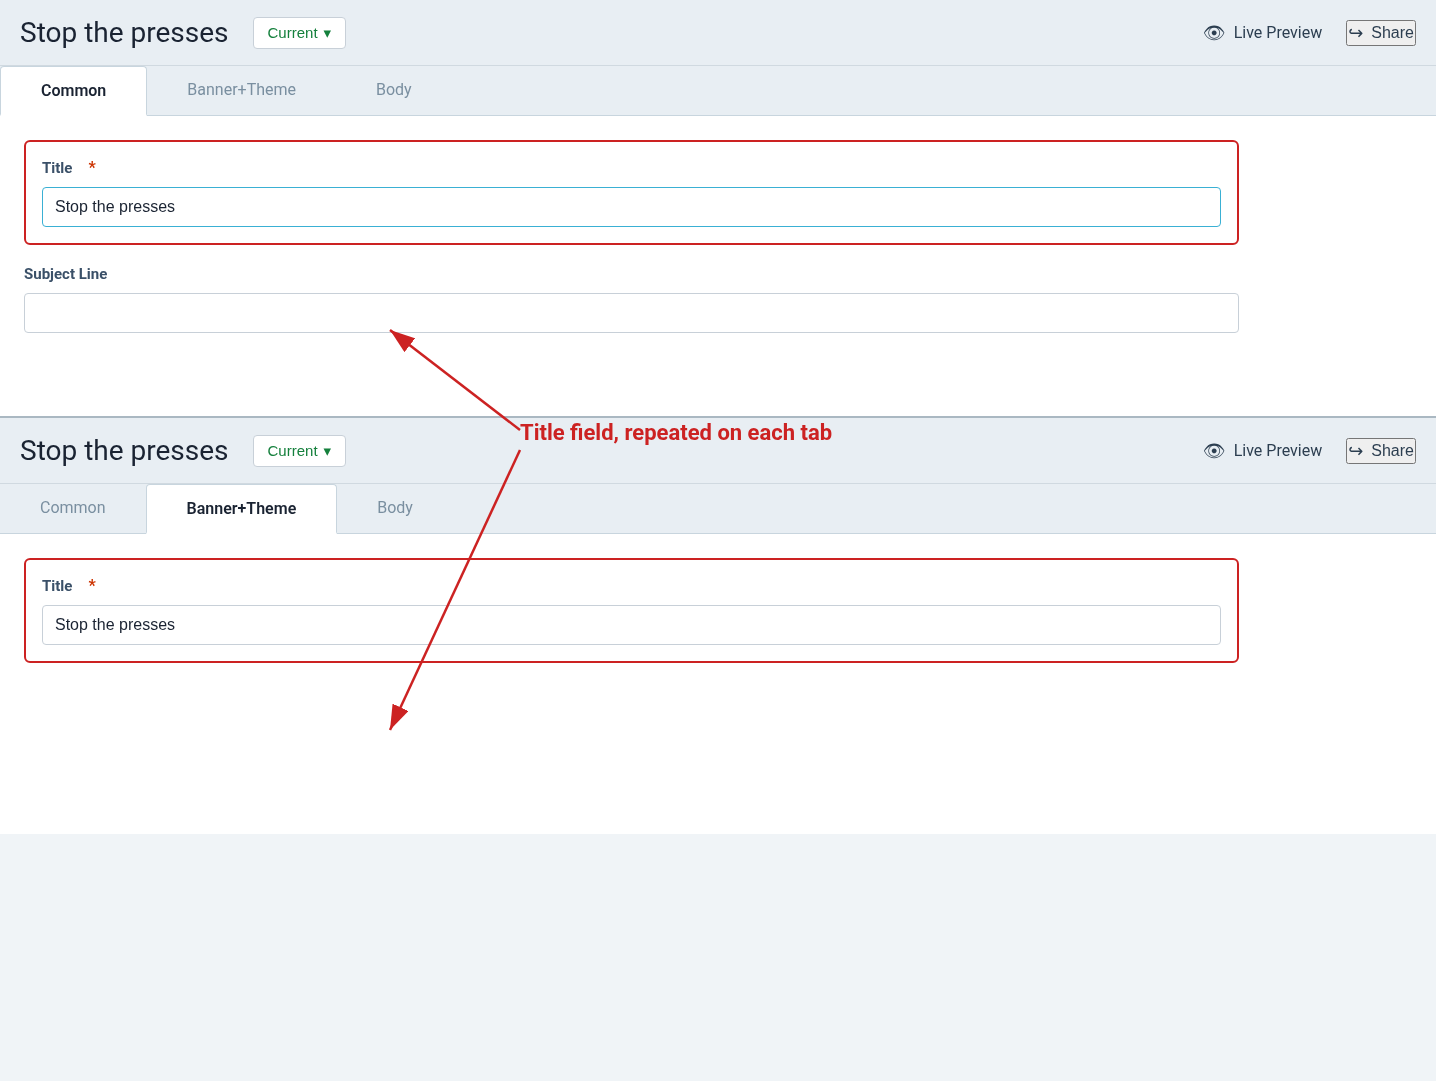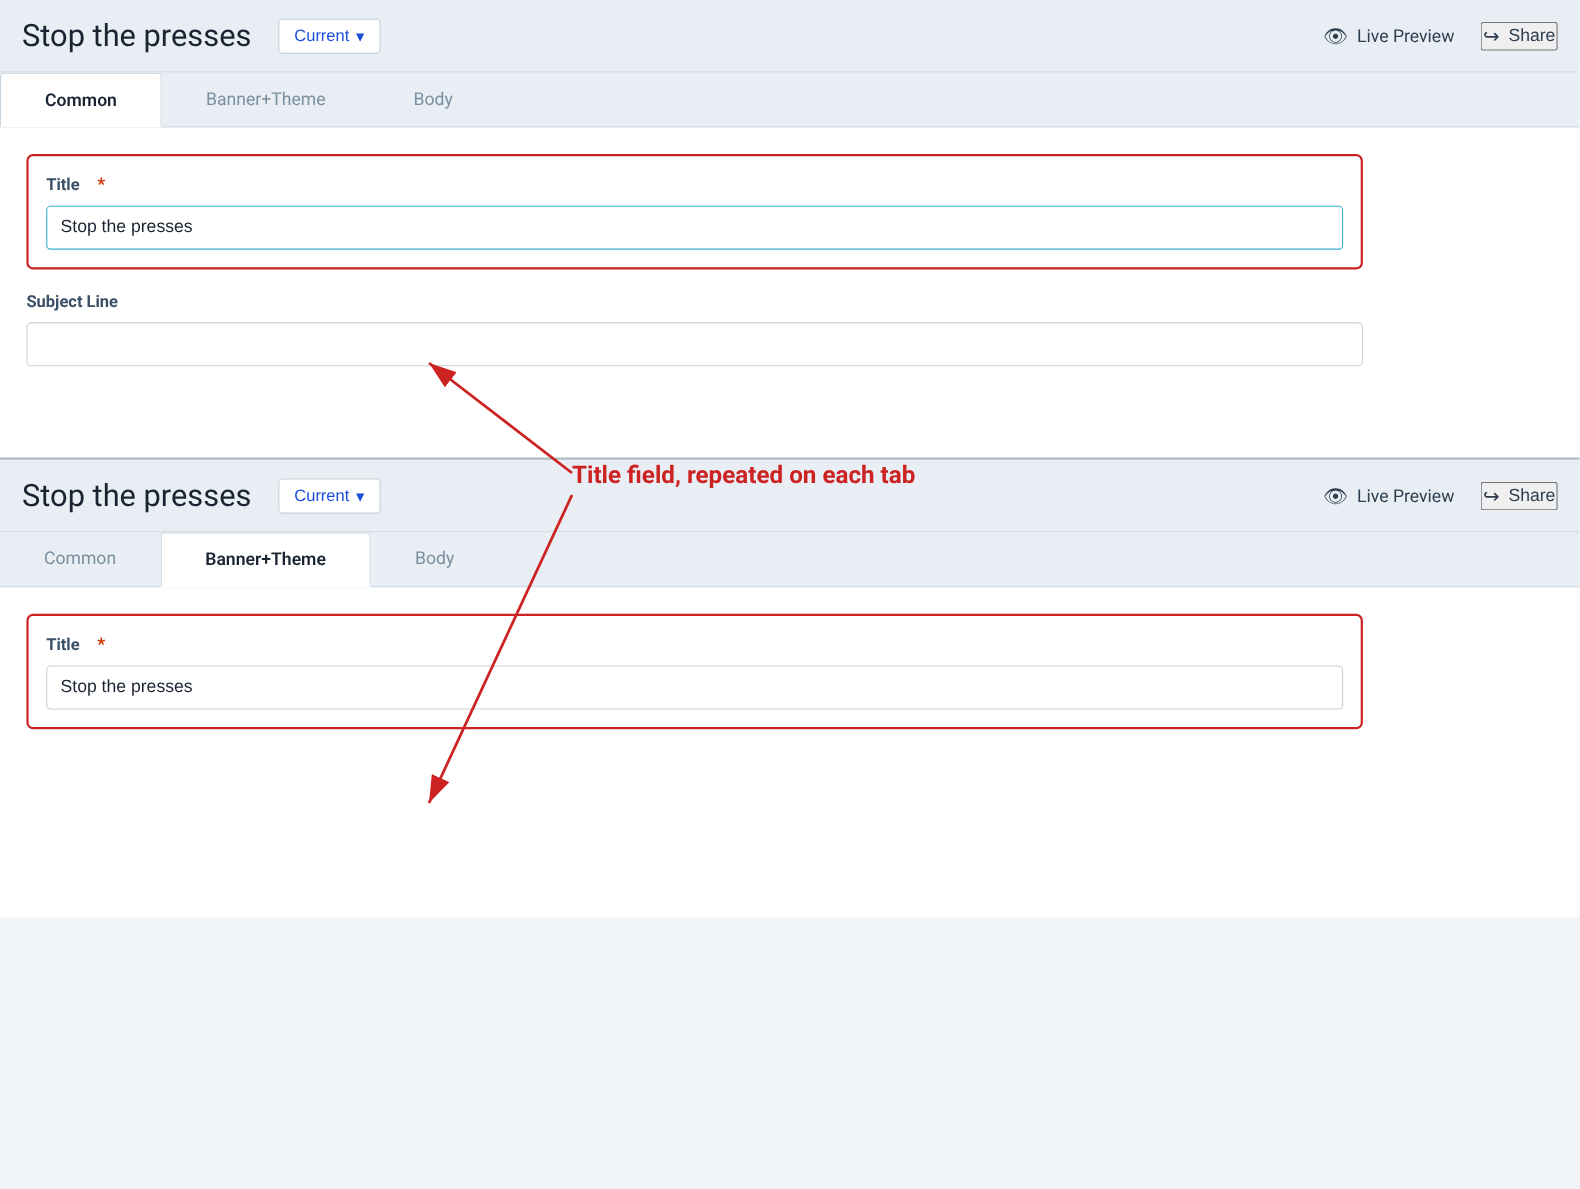--- a/index.html
+++ b/index.html
@@ -36,21 +36,21 @@
 
     .version-dropdown {
       display: flex;
       align-items: center;
       gap: 6px;
       background: white;
       border: 1px solid #c8d0d8;
       border-radius: 4px;
       padding: 6px 14px;
       font-size: 15px;
-      color: #1d4ed8;
+      color: #15803d;
       cursor: pointer;
       margin-left: 8px;
     }
 
     .header-right {
       margin-left: auto;
       display: flex;
       align-items: center;
       gap: 24px;
     }

